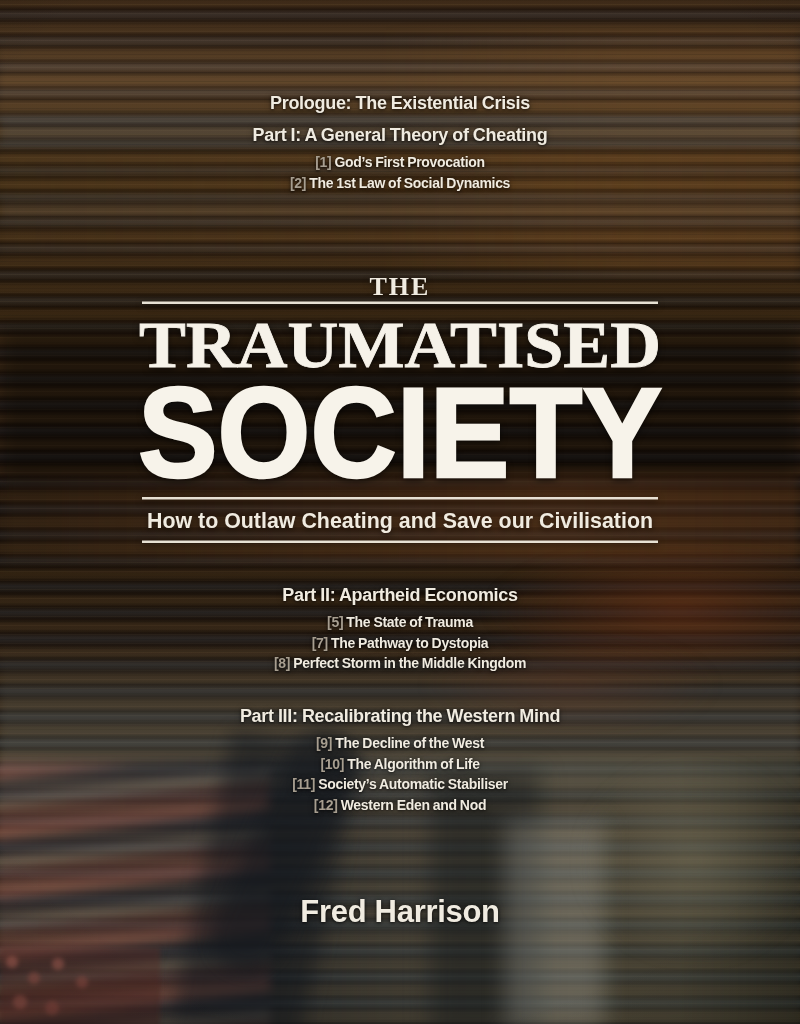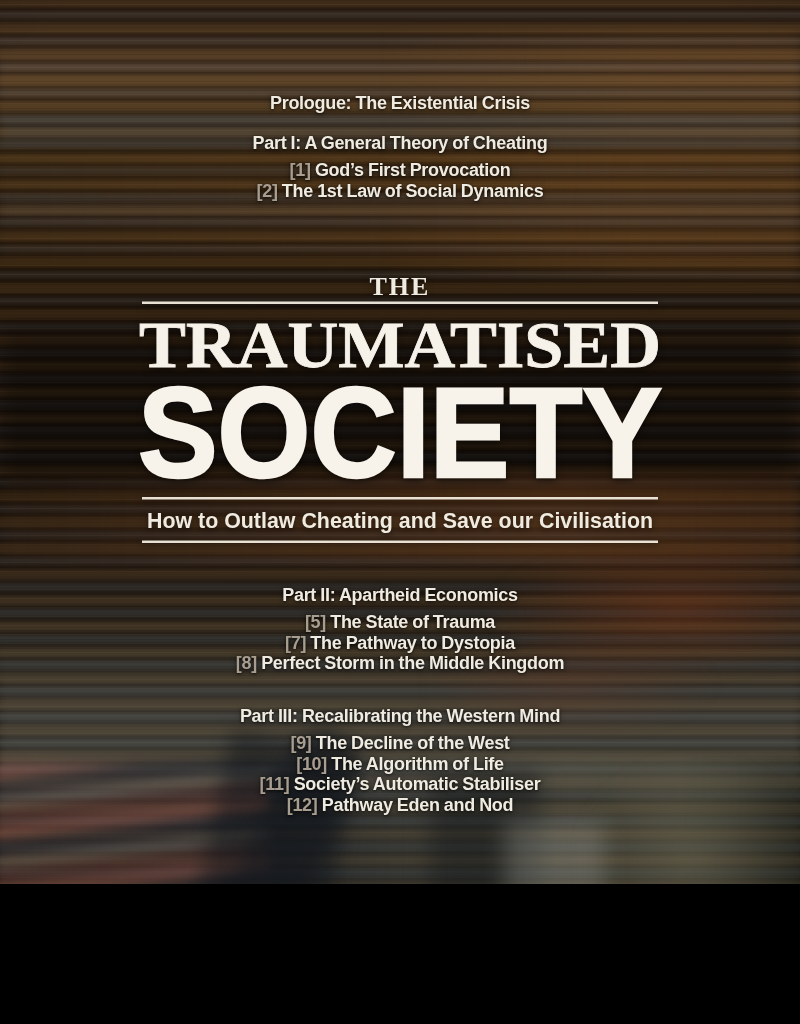--- a/index.html
+++ b/index.html
@@ -10,21 +10,21 @@
     font-family: "Liberation Sans", sans-serif;
   }
   :root {
     --text: #f0ebe0;
     --muted: #a79e90;
     --rule: #efe9dd;
     --bg: #1c130c;
   }
   .cover {
     position: relative;
-    width: 800px; height: 884px;
+    width: 800px; height: 1024px;
     overflow: hidden;
     background: var(--bg);
     text-decoration: underline;
   }
   
   .bg, .bg .tx { position: absolute; pointer-events: none; }
   .bg { inset: 0; overflow: hidden; }
   .tx-base {
     inset: 0;
     background: linear-gradient(180deg,
@@ -166,21 +166,21 @@
     letter-spacing: -0.3px; word-spacing: -0.5px;
     line-height: 22px;
   }
   .toc-part h3 {
     margin: 0 0 6px 0;
     font-size: 18px; font-weight: bold;
     letter-spacing: -0.3px; word-spacing: -0.5px;
     line-height: 22px;
   }
   .ch {
-    font-size: 18px; font-weight: bold;
+    font-size: 14px; font-weight: bold;
     letter-spacing: -0.3px; word-spacing: -0.5px;
     line-height: 20.6px;
   }
   .ch .num { color: var(--muted); }
   .author {
     font-size: 31px; font-weight: bold;
     letter-spacing: -0.3px;
     line-height: 40px;
     margin-top: 12px;
   }
@@ -237,21 +237,21 @@
     <div class="tx tx-light-smear"></div>
     <div class="tx tx-olive-right"></div>
     <div class="tx tx-ornament"></div>
     <div class="tx tx-vignette"></div>
   </div>
 
   <div class="content">
 
     <div class="tline lead" style="top:92px">Prologue: The Existential Crisis</div>
 
-    <div class="toc-part" style="top:132px">
+    <div class="toc-part" style="top:124px">
       <h3>Part I: A General Theory of Cheating</h3>
       <div class="ch"><span class="num">[1]</span> <span>God’s First Provocation</span></div>
       <div class="ch"><span class="num">[2]</span> <span>The 1st Law of Social Dynamics</span></div>
     </div>
 
     <svg class="title-svg" viewBox="0 0 800 300">
       <text class="svg-the" x="400" y="40" text-anchor="middle">THE</text>
       <rect class="svg-rule" x="142" y="46.5" width="516" height="2.5"></rect>
       <text class="svg-trau" x="400" y="112" text-anchor="middle" textLength="522" lengthAdjust="spacingAndGlyphs">TRAUMATISED</text>
       <text class="svg-soc" x="400" y="222" text-anchor="middle" textLength="524" lengthAdjust="spacingAndGlyphs">SOCIETY</text>
@@ -265,20 +265,20 @@
       <div class="ch"><span class="num">[5]</span> <span>The State of Trauma</span></div>
       <div class="ch"><span class="num">[7]</span> <span>The Pathway to Dystopia</span></div>
       <div class="ch"><span class="num">[8]</span> <span>Perfect Storm in the Middle Kingdom</span></div>
     </div>
 
     <div class="toc-part" style="top:705px">
       <h3>Part III: Recalibrating the Western Mind</h3>
       <div class="ch"><span class="num">[9]</span> <span>The Decline of the West</span></div>
       <div class="ch"><span class="num">[10]</span> <span>The Algorithm of Life</span></div>
       <div class="ch"><span class="num">[11]</span> <span>Society’s Automatic Stabiliser</span></div>
-      <div class="ch"><span class="num">[12]</span> <span>Pathway Eden and Nod</span></div>
+      <div class="ch"><span class="num">[12]</span> <span>Western Eden and Nod</span></div>
     </div>
 
 
     <div class="tline author" style="top:880px">Fred Harrison</div>
 
   </div>
 </div>
 
 </body></html>

